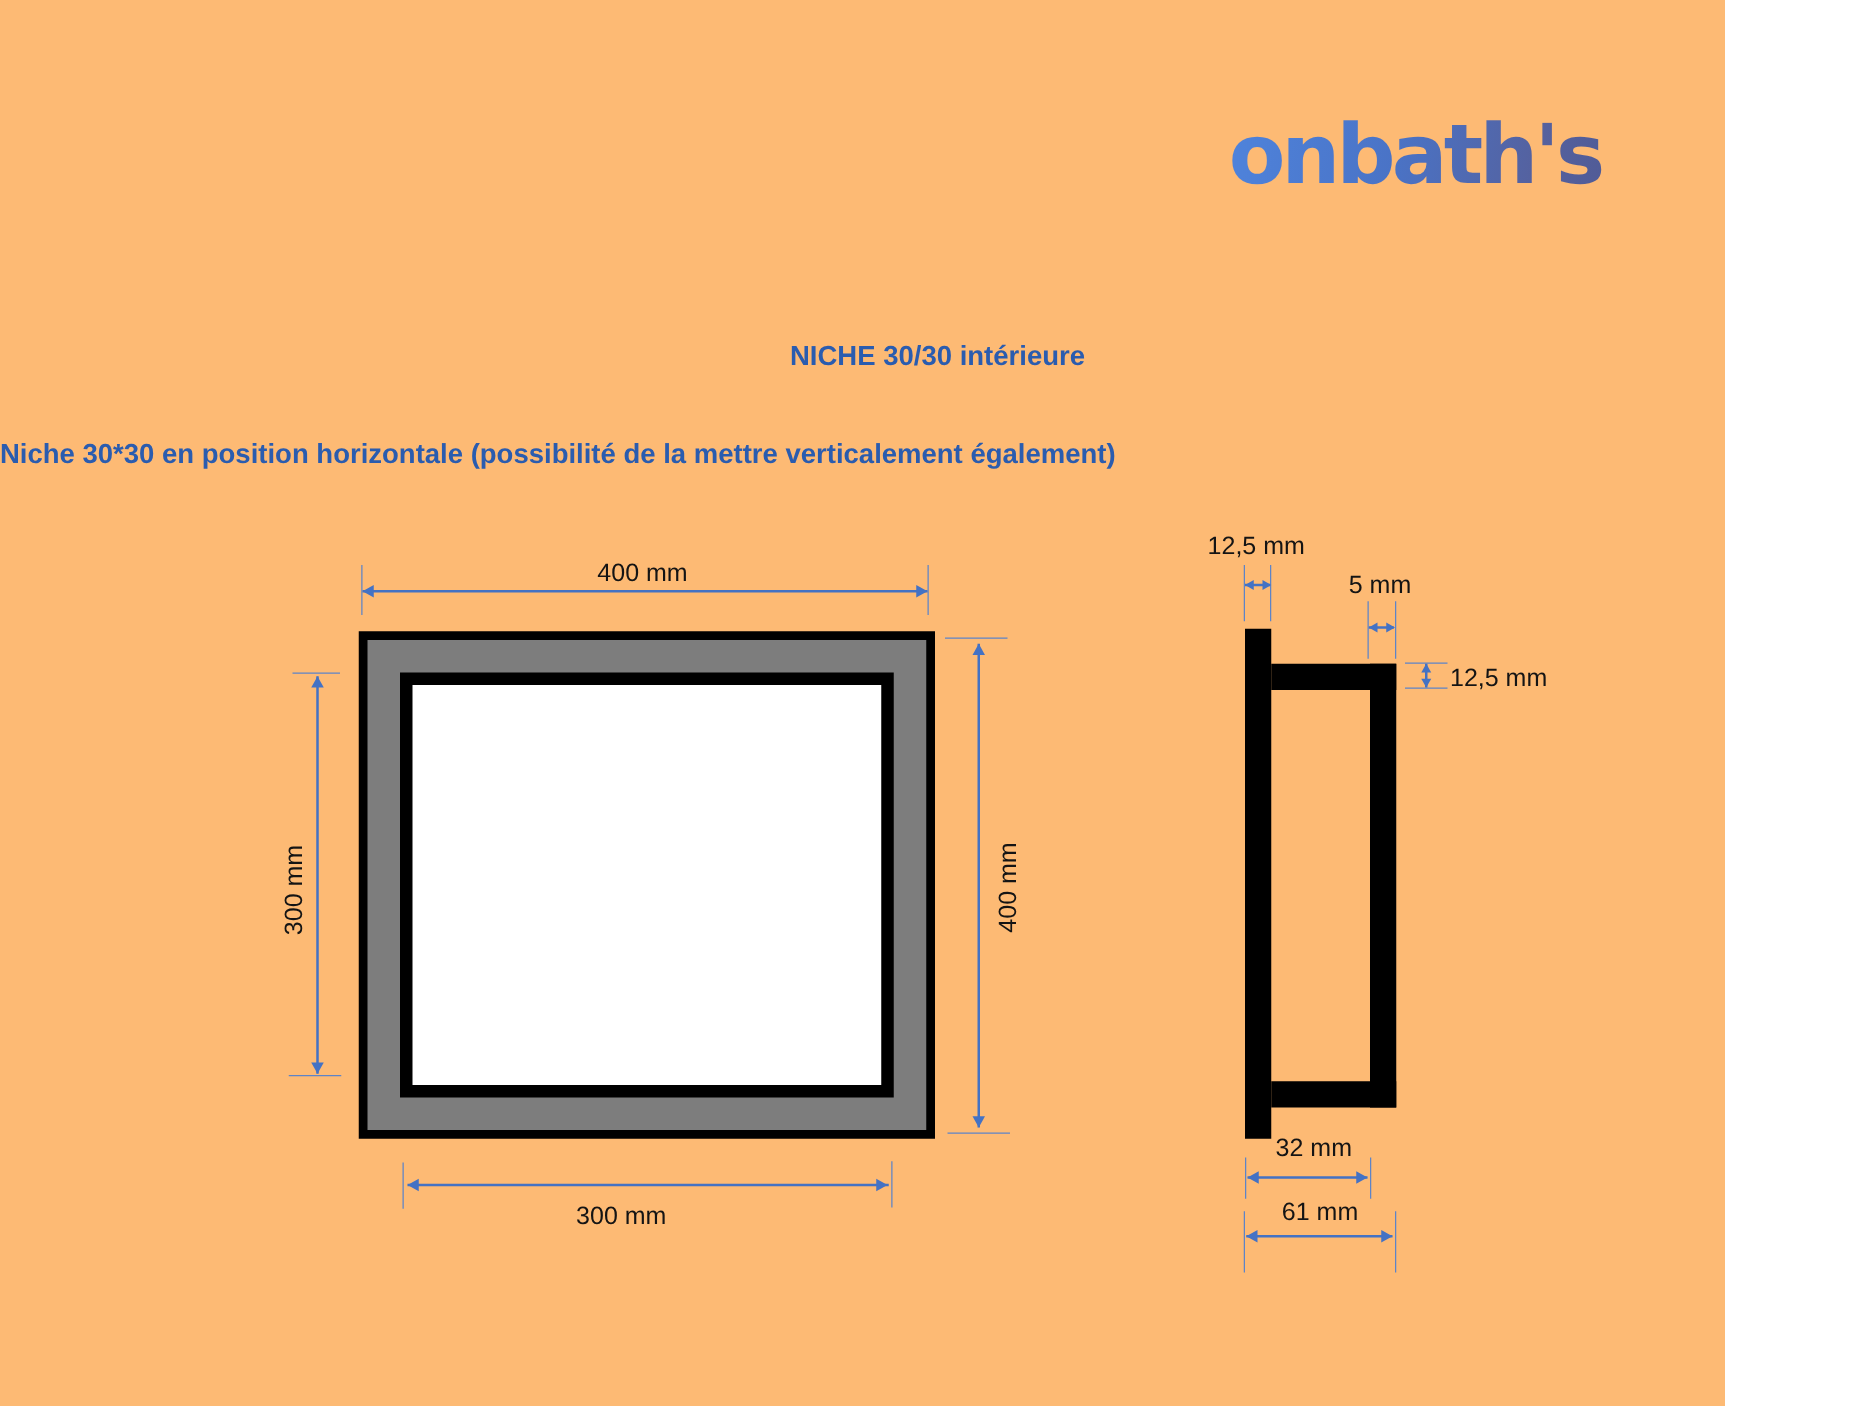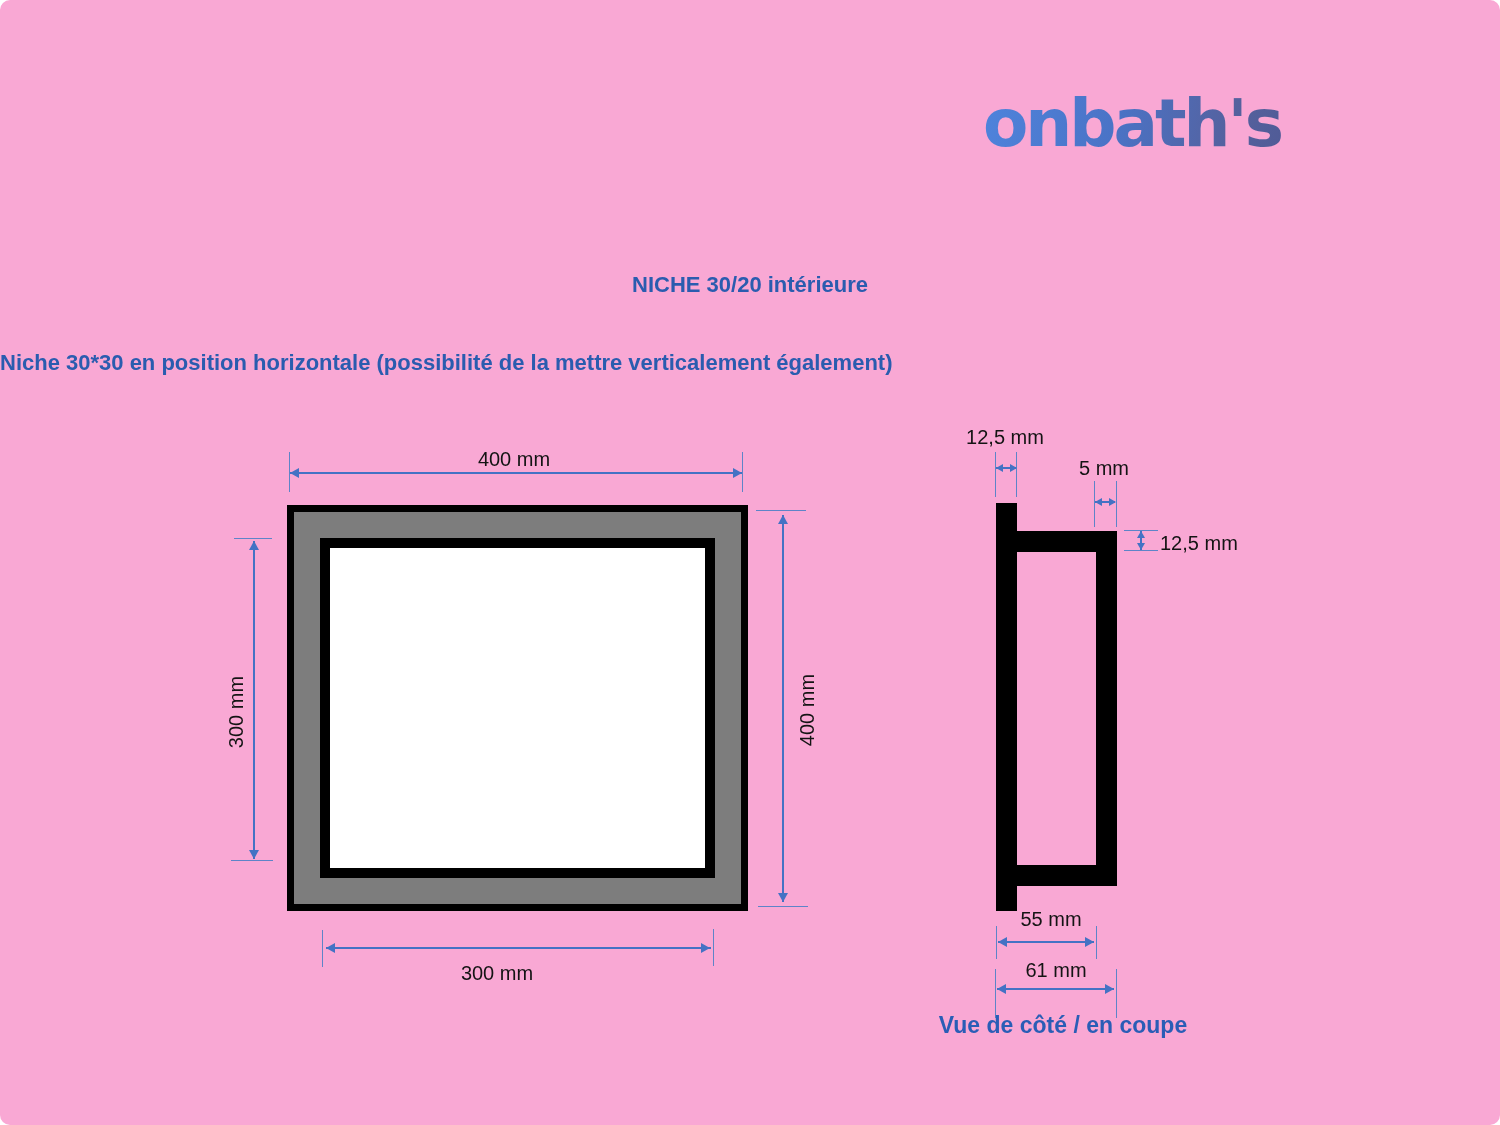--- a/index.html
+++ b/index.html
@@ -1,19 +1,18 @@
 <!DOCTYPE html>
 <html><head>
 <meta charset="utf-8">
 <style>
   html,body{margin:0;padding:0;background:#ffffff;}
   #canvas{
-    position:relative;width:1500px;height:1125px;background:#f9a8d4;overflow:hidden;
+    position:relative;width:1380px;height:1125px;background:#fdba74;overflow:hidden;
     font-family:"Liberation Sans",sans-serif;
-    border-radius:10px;
   }
   .abs{position:absolute;}
   
   .logo{
     left:972px;top:78px;width:320px;height:92px;text-align:center;
     font-size:66px;font-weight:bold;letter-spacing:-3px;line-height:92px;
     font-family:"DejaVu Sans",sans-serif;
     background:linear-gradient(100deg,#4f85de 0%,#4a73c6 45%,#55619e 80%,#4f5a95 100%);
     -webkit-background-clip:text;background-clip:text;
     color:#4a6fb5;-webkit-text-fill-color:transparent;
@@ -44,21 +43,21 @@
   .blk{background:#000000;}
   .fill{width:100%;height:100%;box-sizing:border-box;}
 </style>
 </head>
 <body>
 
 <div id="canvas">
 
   <div class="abs logo">onbath's</div>
 
-  <div class="abs title">NICHE 30/20 intérieure</div>
+  <div class="abs title">NICHE 30/30 intérieure</div>
   <div class="abs subtitle">Niche 30*30 en position horizontale (possibilité de la mettre verticalement également)</div>
 
   <div class="abs blk" style="left:287px;top:505px;width:461px;height:406px;padding:7px;box-sizing:border-box;">
     <div class="fill" style="background:#7d7d7d;padding:26px;">
       <div class="fill blk" style="padding:10px;">
         <div class="fill" style="background:#ffffff;"></div>
       </div>
     </div>
   </div>
 
@@ -110,29 +109,28 @@
   <div class="arr asl" style="left:1095px;top:498px;"></div>
   <div class="arr asr" style="left:1109px;top:498px;"></div>
 
   <div class="he" style="left:1124px;top:530px;width:34px;"></div>
   <div class="he" style="left:1124px;top:550px;width:34px;"></div>
   <div class="vl" style="left:1140px;top:531px;height:19px;"></div>
   <div class="arr asu" style="left:1137px;top:531px;"></div>
   <div class="arr asd" style="left:1137px;top:543px;"></div>
   <div class="abs dim-label" style="left:1160px;top:532px;width:130px;text-align:left;">12,5 mm</div>
 
-  <div class="abs dim-label" style="left:1001px;top:908px;width:100px;">55 mm</div>
+  <div class="abs dim-label" style="left:1001px;top:908px;width:100px;">32 mm</div>
   <div class="ve" style="left:996px;top:926px;height:33px;"></div>
   <div class="ve" style="left:1096px;top:926px;height:33px;"></div>
   <div class="hl" style="left:998px;top:941px;width:96px;"></div>
   <div class="arr al" style="left:998px;top:937px;"></div>
   <div class="arr ar" style="left:1085px;top:937px;"></div>
 
   <div class="abs dim-label" style="left:1006px;top:959px;width:100px;">61 mm</div>
   <div class="ve" style="left:995px;top:969px;height:49px;"></div>
   <div class="ve" style="left:1116px;top:969px;height:49px;"></div>
   <div class="hl" style="left:997px;top:988px;width:117px;"></div>
   <div class="arr al" style="left:997px;top:984px;"></div>
   <div class="arr ar" style="left:1105px;top:984px;"></div>
 
-  <div class="abs caption" style="left:913px;top:1012px;width:300px;">Vue de côté / en coupe</div>
 
 </div>
 
 </body></html>

